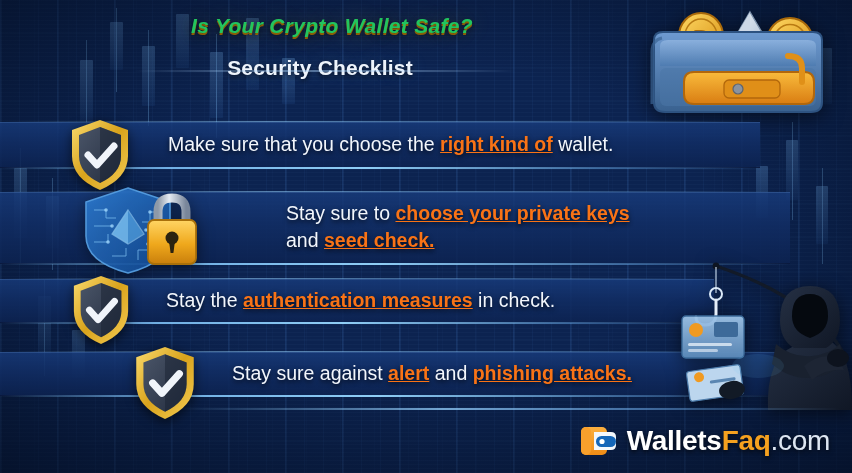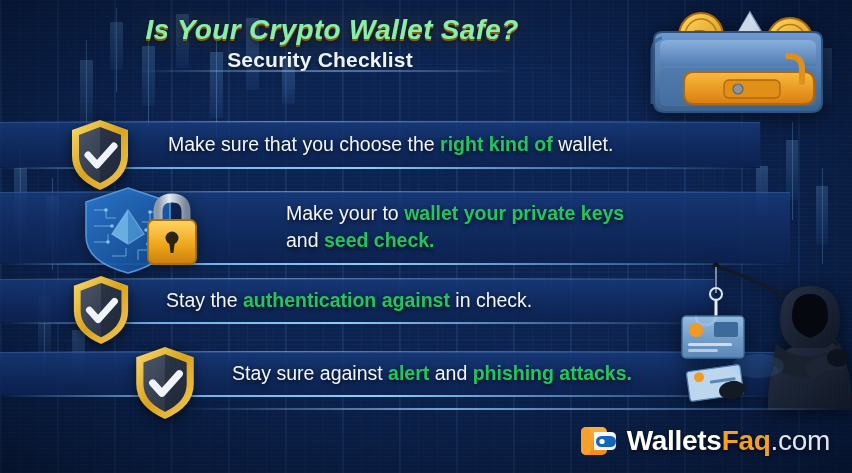--- a/index.html
+++ b/index.html
@@ -37,28 +37,28 @@
   }
   .bg-vignette{
     background:radial-gradient(ellipse 78% 76% at 50% 46%, rgba(0,0,0,0) 42%, rgba(2,10,26,.72) 100%);
   }
   .bar{position:absolute;background:linear-gradient(180deg,rgba(120,180,240,.30),rgba(60,120,200,.10));border-radius:1px;}
   .wick{position:absolute;width:1px;background:rgba(130,190,245,.34);}
 
   
   .header{position:absolute;left:0;top:14px;width:640px;text-align:center;}
   .title{
-    font-size:28px;font-weight:bold;font-style:italic;letter-spacing:.3px;
-    color:#86efac;
+    font-size:21px;font-weight:bold;font-style:italic;letter-spacing:.3px;
+    color:#22c55e;
     text-shadow:0 2px 0 #8a5e05, 0 3px 7px rgba(0,0,0,.68), 0 0 22px rgba(246,195,68,.30);
     white-space:nowrap;
     margin-left:24px;
   }
   .subtitle{
-    margin-top:2px;font-size:21px;font-weight:bold;color:#edf3fb;letter-spacing:.2px;
+    margin-top:18px;font-size:21px;font-weight:bold;color:#edf3fb;letter-spacing:.2px;
     text-shadow:0 2px 5px rgba(0,0,0,.72), 0 0 16px rgba(150,200,255,.30);
   }
   .subglow{
     position:absolute;left:110px;top:70px;width:430px;height:2px;
     background:radial-gradient(ellipse at center, rgba(175,215,255,.85) 0%, rgba(120,180,250,0) 72%);
   }
   .band{
     position:absolute;left:0;
     background:linear-gradient(180deg, rgba(24,60,125,.80) 0%, rgba(17,45,100,.88) 45%, rgba(12,34,80,.82) 100%);
     box-shadow:inset 0 1px 0 rgba(150,200,255,.16), inset 0 -1px 0 rgba(8,22,55,.7);
@@ -69,21 +69,21 @@
   }
   .band::before{
     content:"";position:absolute;left:0;right:0;top:-1px;height:1px;
     background:linear-gradient(90deg, rgba(110,180,250,0) 0%, rgba(150,210,255,.55) 35%, rgba(130,195,250,.35) 70%, rgba(90,160,240,0) 100%);
   }
   .rowtext{
     position:absolute;color:#f2f6fc;font-size:19.5px;line-height:25px;font-weight:500;
     text-shadow:0 2px 5px rgba(0,0,0,.80);
     white-space:nowrap;
   }
-  .hl{color:#22c55e;font-weight:bold;text-shadow:0 2px 5px rgba(0,0,0,.8);}
+  .hl{color:#f97316;font-weight:bold;text-shadow:0 2px 5px rgba(0,0,0,.8);text-decoration:underline;}
 
   
   .shield{position:absolute;}
   .shield svg{display:block;filter:drop-shadow(0 3px 6px rgba(0,0,0,.62));}
 
   
   .wallet-art{position:absolute;right:4px;top:2px;width:210px;height:120px;}
   .wallet-art svg{display:block;filter:drop-shadow(0 4px 10px rgba(0,0,0,.55));}
 
   
@@ -271,38 +271,38 @@
       <polygon points="46,24 46,58 30,48" fill="#8fd0f8" opacity=".5"></polygon>
 
       <path d="M76 36 v-10 q0 -14 14 -14 t14 14 v10" fill="none" stroke="url(#shack)" stroke-width="9" stroke-linecap="round"></path>
       <rect x="66" y="34" width="48" height="44" rx="6" fill="url(#lockg)" stroke="#a9700a" stroke-width="1.8"></rect>
       <circle cx="90" cy="52" r="6.5" fill="#2b2210"></circle>
       <path d="M87 55 h6 l-1.6 12 h-2.8 z" fill="#2b2210"></path>
     </svg>
   </div>
   <div class="rowtext" style="left:286px;top:200px;line-height:27px;">
     <div>
-      <span>Make your to </span><span class="hl">wallet your private keys</span>
+      <span>Stay sure to </span><span class="hl">choose your private keys</span>
     </div>
     <div>
       <span>and </span><span class="hl">seed check.</span>
     </div>
   </div>
 
   <div class="band" style="top:279px;width:714px;height:44px;"></div>
   <div class="shield" style="left:70px;top:274px;">
     <svg viewBox="0 0 64 74" width="62" height="72">
       <path d="M32 2 L60 12 v26 q0 22 -28 34 Q4 60 4 38 V12 z" fill="url(#sg1)"></path>
       <path d="M32 9 L53 17 v21 q0 17 -21 27 Q11 55 11 38 V17 z" fill="url(#sin1)"></path>
       <path d="M32 9 L53 17 v21 q0 17 -21 27 z" fill="#1b2434" opacity=".55"></path>
       <path d="M20 37 l9 10 l17 -19" fill="none" stroke="#f0f4fa" stroke-width="7" stroke-linecap="round" stroke-linejoin="round"></path>
     </svg>
   </div>
   <div class="rowtext" style="left:166px;top:288px;">
-    <span>Stay the </span><span class="hl">authentication against</span><span> in check.</span>
+    <span>Stay the </span><span class="hl">authentication measures</span><span> in check.</span>
   </div>
 
   <div class="band" style="top:352px;width:786px;height:44px;"></div>
   <div class="shield" style="left:132px;top:345px;">
     <svg viewBox="0 0 64 74" width="66" height="76">
       <path d="M32 2 L60 12 v26 q0 22 -28 34 Q4 60 4 38 V12 z" fill="url(#sg1)"></path>
       <path d="M32 9 L53 17 v21 q0 17 -21 27 Q11 55 11 38 V17 z" fill="url(#sin1)"></path>
       <path d="M32 9 L53 17 v21 q0 17 -21 27 z" fill="#1b2434" opacity=".55"></path>
       <path d="M20 37 l9 10 l17 -19" fill="none" stroke="#f0f4fa" stroke-width="7" stroke-linecap="round" stroke-linejoin="round"></path>
     </svg>

